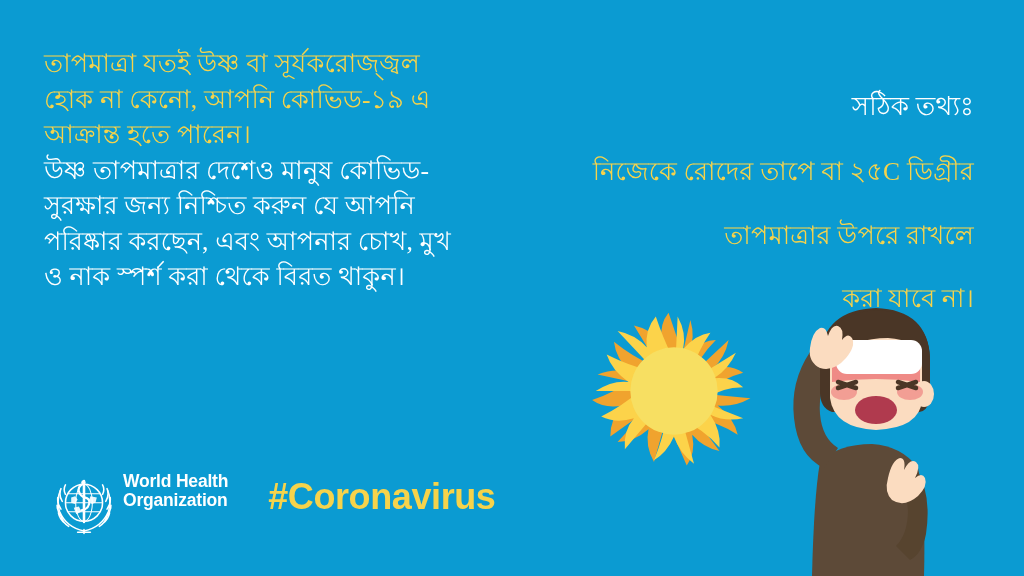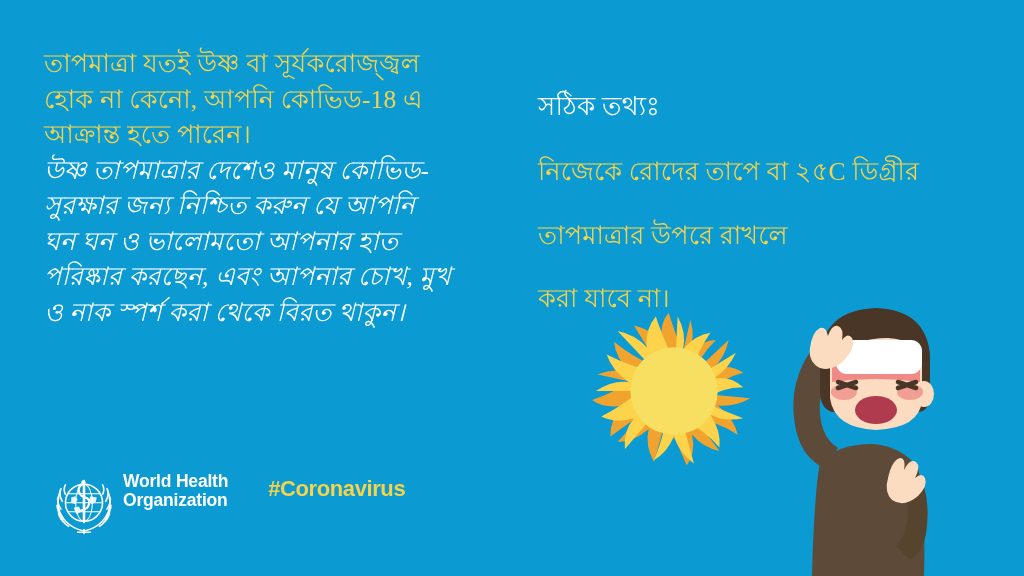--- a/index.html
+++ b/index.html
@@ -24,29 +24,29 @@
     width: 470px;
   }
   .bn-line {
     font-family: "Liberation Serif", "DejaVu Serif", serif;
     font-size: 25.5px;
     line-height: 35.5px;
     white-space: nowrap;
     letter-spacing: 0.2px;
   }
   .yellow { color: #f6d34b; }
-  .white  { color: #ffffff; font-style: italic; }
+  .white  { color: #ffffff; }
 
   
   .right-block {
     position: absolute;
-    right: 16px;
+    right: 50px;
     top: 88px;
     width: 470px;
-    text-align: left;
+    text-align: right;
   }
   .right-block .bn-line { white-space: nowrap; margin-top: 28px; }
   .right-heading {
     font-family: "Liberation Serif", "DejaVu Serif", serif;
     color: #ffffff;
     font-size: 26px;
     line-height: 38px;
     letter-spacing: 0.2px;
   }
 
@@ -95,38 +95,37 @@
   }
   .hashtags {
     display: flex;
     align-items: center;
     margin-left: 40px;
     margin-top: 4px;
   }
   .hashtag {
     color: #f6d34b;
     font-weight: bold;
-    font-size: 22px;
+    font-size: 36px;
     letter-spacing: -0.4px;
     font-family: "Liberation Sans", sans-serif;
   }
   .hashtag + .hashtag { margin-left: 36px; }
 </style>
 </head>
 <body>
 
 <div id="poster">
 
   <div class="left-block">
     <div class="bn-line yellow">তাপমাত্রা যতই উষ্ণ বা সূর্যকরোজ্জ্বল</div>
-    <div class="bn-line yellow">হোক না কেনো, আপনি কোভিড-18 এ</div>
+    <div class="bn-line yellow">হোক না কেনো, আপনি কোভিড-১৯ এ</div>
     <div class="bn-line yellow">আক্রান্ত হতে পারেন।</div>
     <div class="bn-line white">উষ্ণ তাপমাত্রার দেশেও মানুষ কোভিড-</div>
     <div class="bn-line white">সুরক্ষার জন্য নিশ্চিত করুন যে আপনি</div>
-    <div class="bn-line white">ঘন ঘন ও ভালোমতো আপনার হাত</div>
     <div class="bn-line white">পরিষ্কার করছেন, এবং আপনার চোখ, মুখ</div>
     <div class="bn-line white">ও নাক স্পর্শ করা থেকে বিরত থাকুন।</div>
   </div>
 
   <div class="right-block">
     <div class="right-heading">সঠিক তথ্যঃ</div>
     <div class="bn-line yellow">নিজেকে রোদের তাপে বা ২৫C ডিগ্রীর</div>
     <div class="bn-line yellow">তাপমাত্রার উপরে রাখলে</div>
     <div class="bn-line yellow">করা যাবে না।</div>
   </div>

